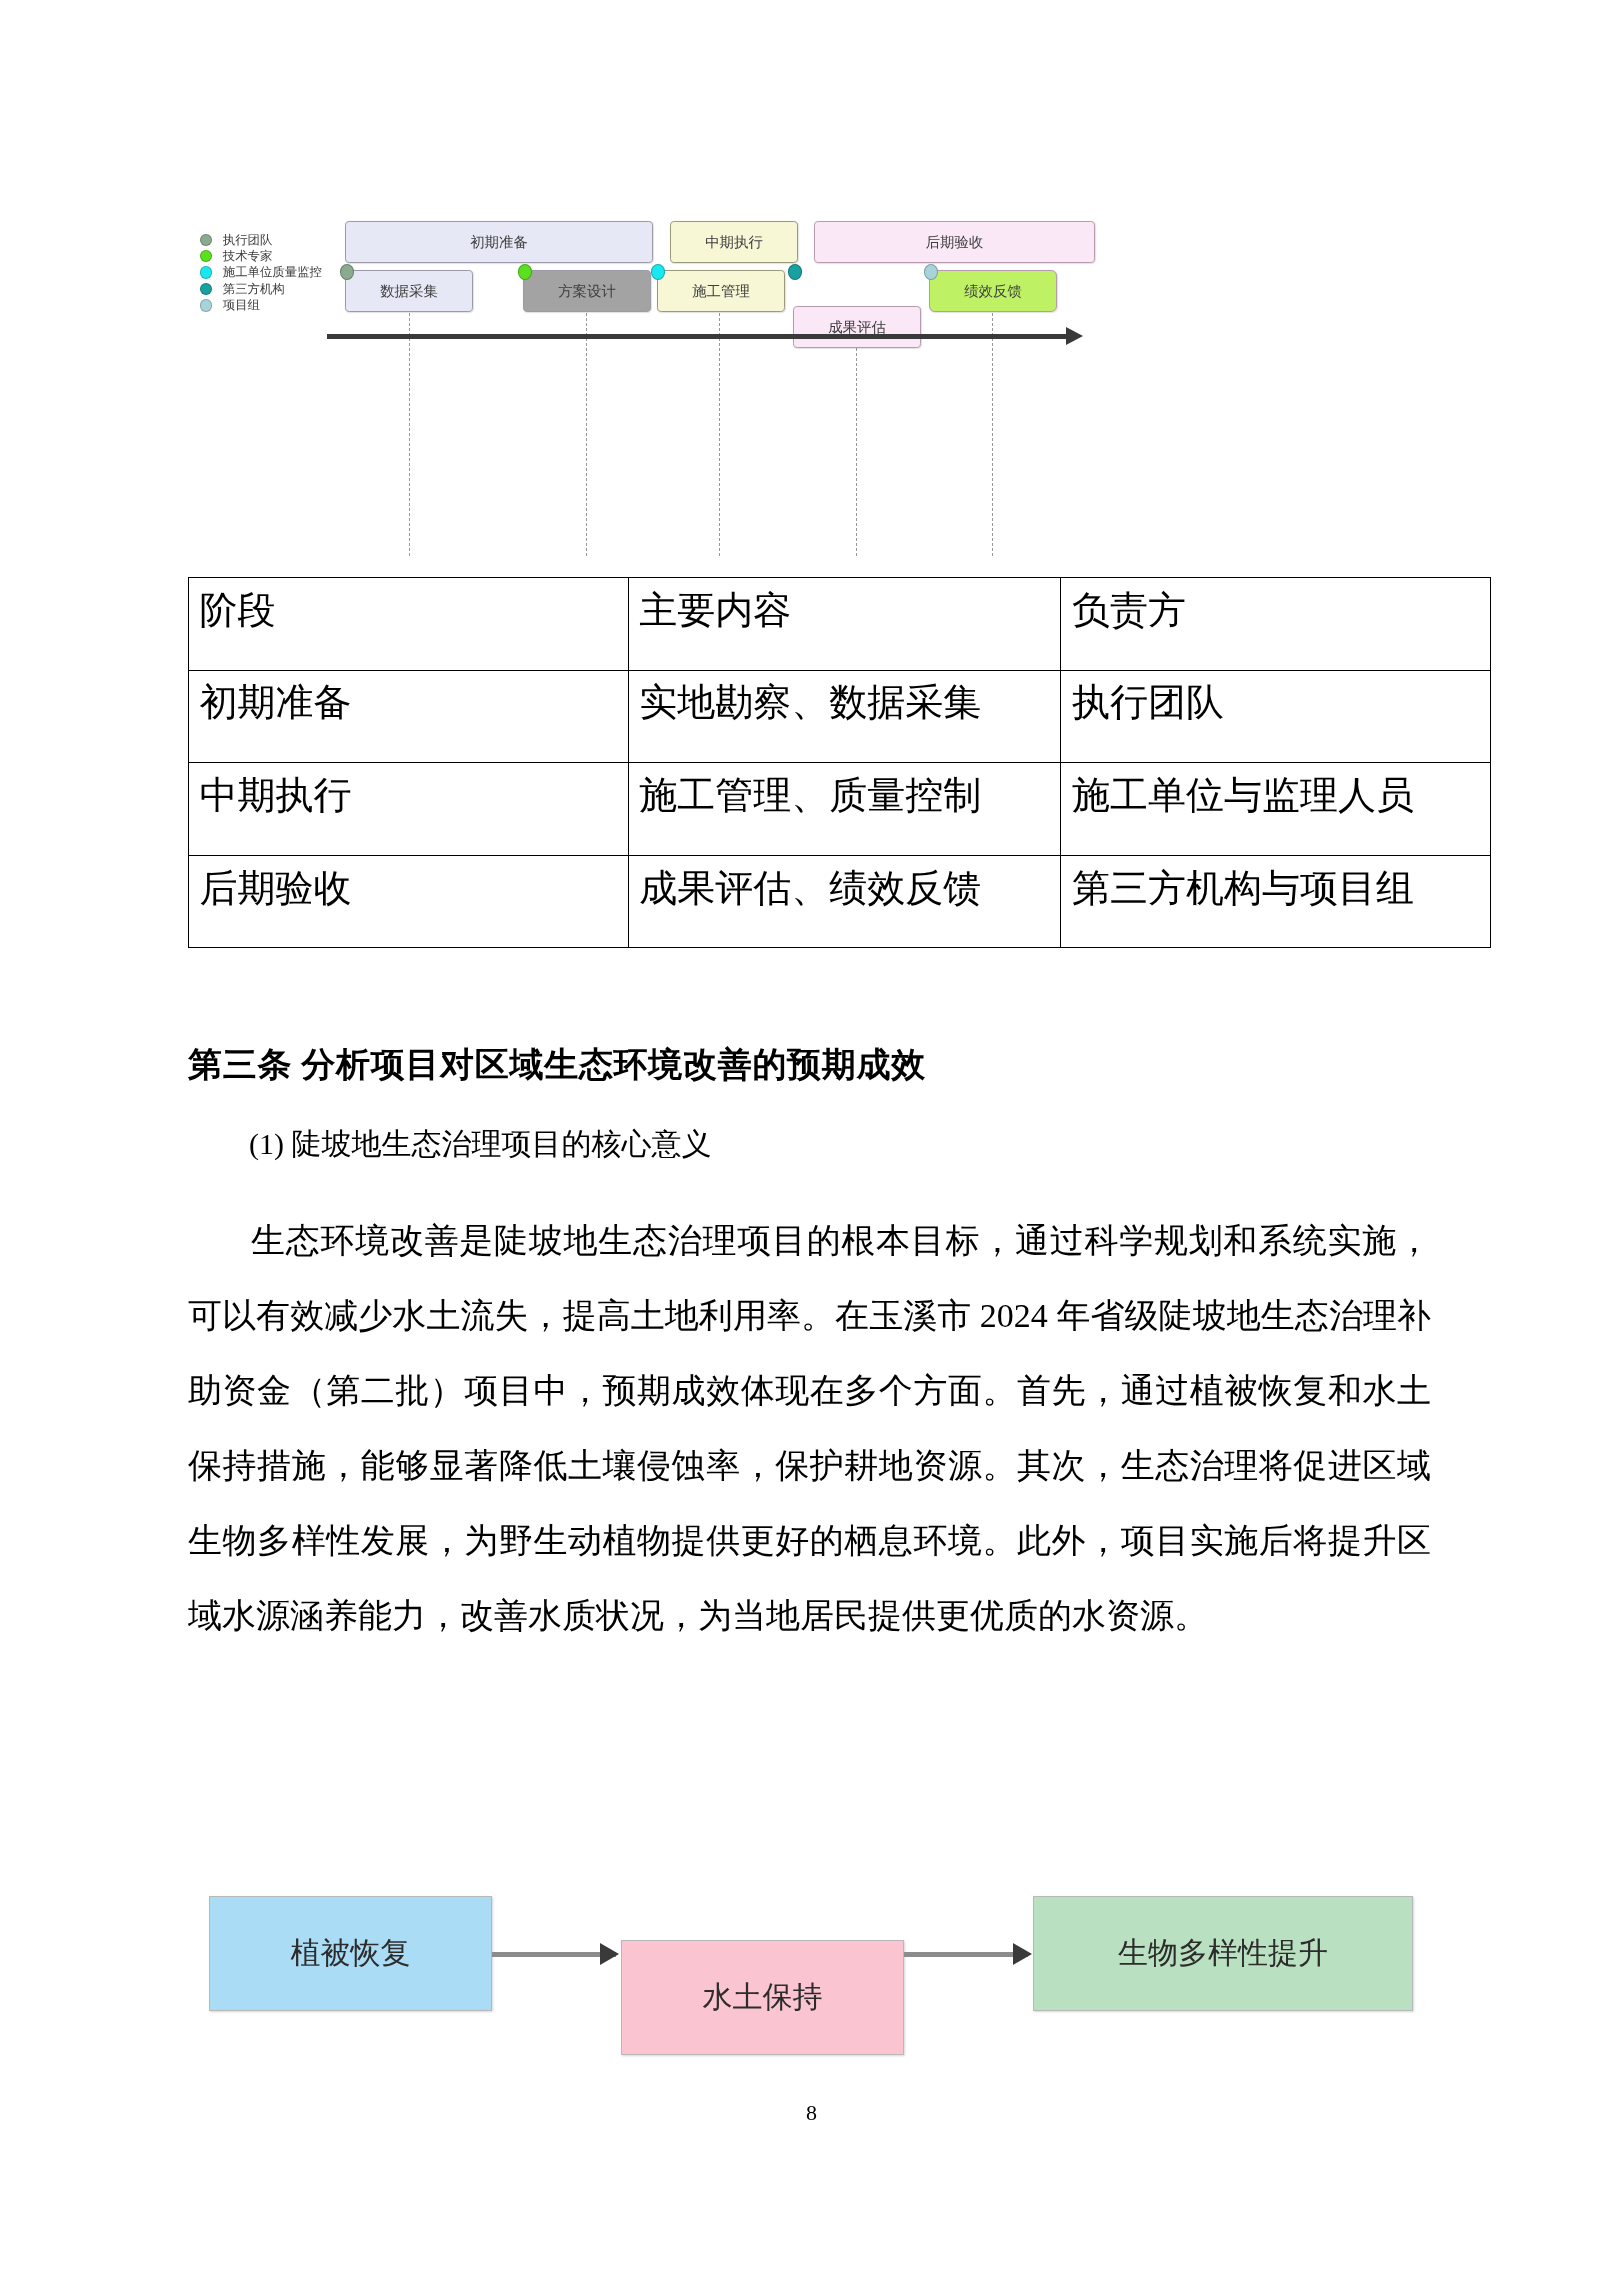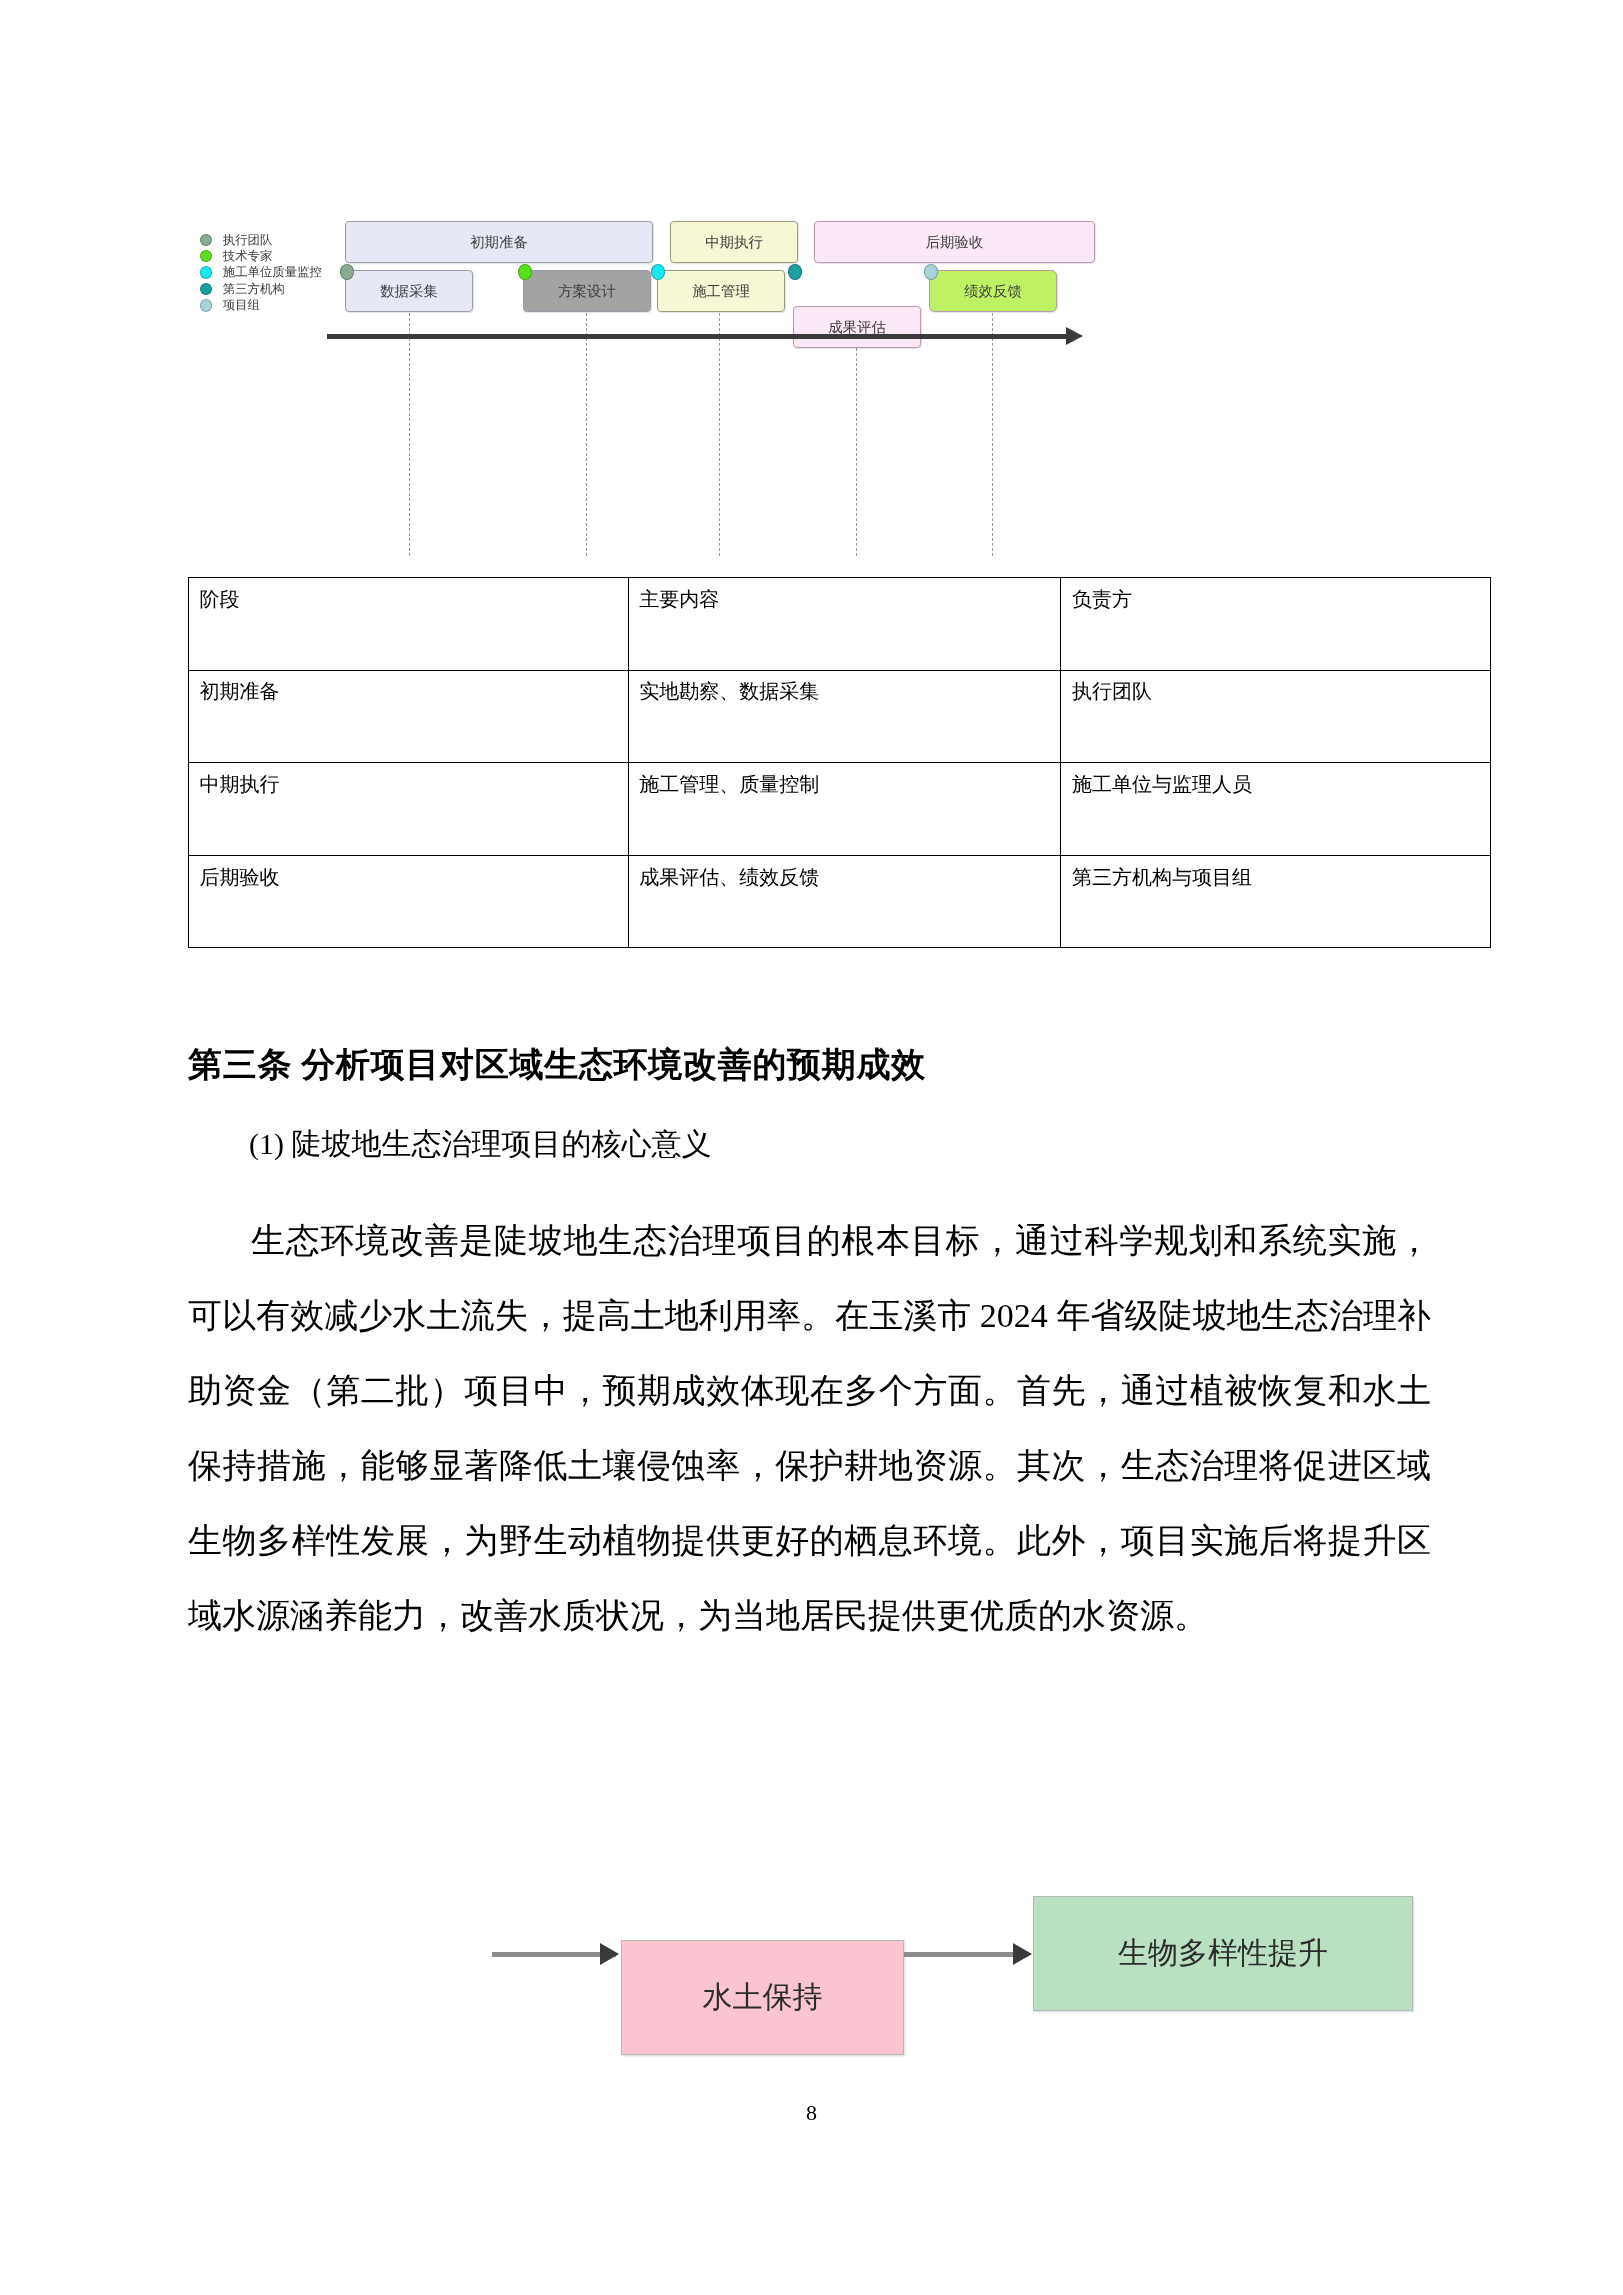--- a/index.html
+++ b/index.html
@@ -109,22 +109,22 @@
   .doc-table {
     position: absolute;
     left: 188px;
     top: 577px;
     width: 1240px;
     border-collapse: collapse;
     table-layout: fixed;
   }
   .doc-table td {
     border: 1.3px solid #000000;
-    font-family: Liberation Mono, monospace;
-    font-size: 20px;
+    font-family: Liberation Sans, sans-serif;
+    font-size: 38px;
     line-height: 1.1;
     padding: 11.8px 9.2px 11.8px 10.5px;
     vertical-align: top;
     height: 68px;
   }
   .col-a { width: 419px; }
   .col-b { width: 412px; }
   .col-c { width: 409px; }
 
   
@@ -311,20 +311,23 @@
     </tbody>
   </table>
 
   <div class="section-heading">第三条 分析项目对区域生态环境改善的预期成效</div>
 
   <div class="sub-heading">(1) 陡坡地生态治理项目的核心意义</div>
 
   <div class="body-para">生态环境改善是陡坡地生态治理项目的根本目标，通过科学规划和系统实施，可以有效减少水土流失，提高土地利用率。在玉溪市 2024 年省级陡坡地生态治理补助资金（第二批）项目中，预期成效体现在多个方面。首先，通过植被恢复和水土保持措施，能够显著降低土壤侵蚀率，保护耕地资源。其次，生态治理将促进区域生物多样性发展，为野生动植物提供更好的栖息环境。此外，项目实施后将提升区域水源涵养能力，改善水质状况，为当地居民提供更优质的水资源。</div>
 
   <div class="flow-figure">
+    <div class="flow-box" style="left:0px; width:283px; background:#aadcf5;">
+      <span>植被恢复</span>
+    </div>
     <div class="flow-arrow-line" style="left:283px; width:124px;"></div>
     <div class="flow-arrow-head" style="left:391px;"></div>
 
     <div class="flow-box" style="left:412px; width:283px; background:#fac5d0;margin-top:44px;">
       <span>水土保持</span>
     </div>
     <div class="flow-arrow-line" style="left:695px; width:124px;"></div>
     <div class="flow-arrow-head" style="left:804px;"></div>
 
     <div class="flow-box" style="left:824px; width:380px; background:#b9e0c0;">

